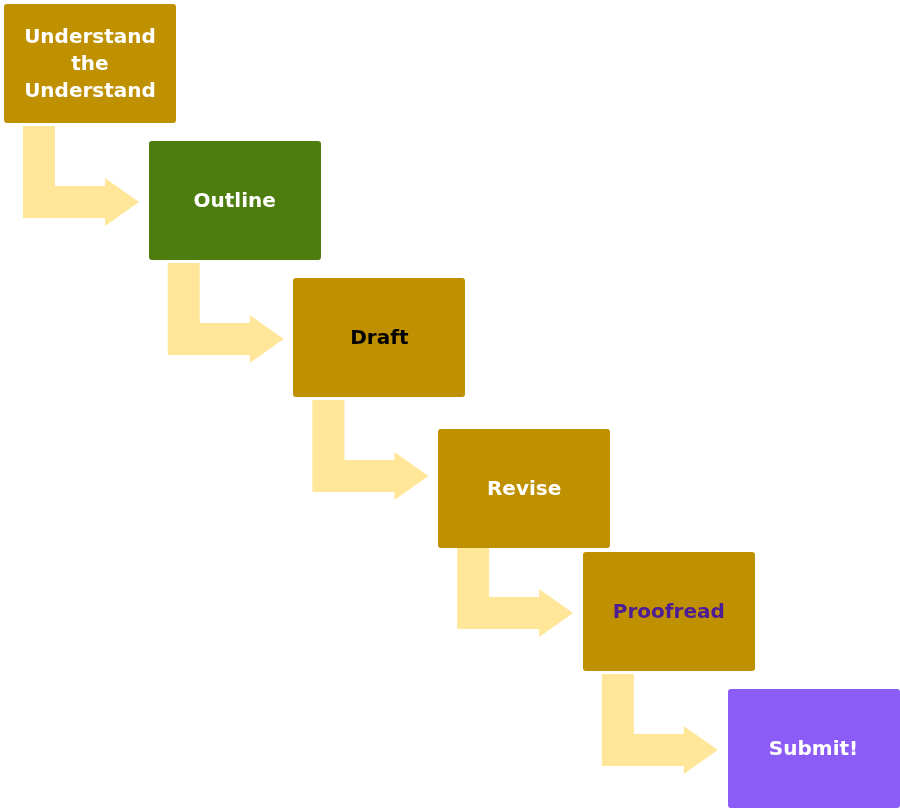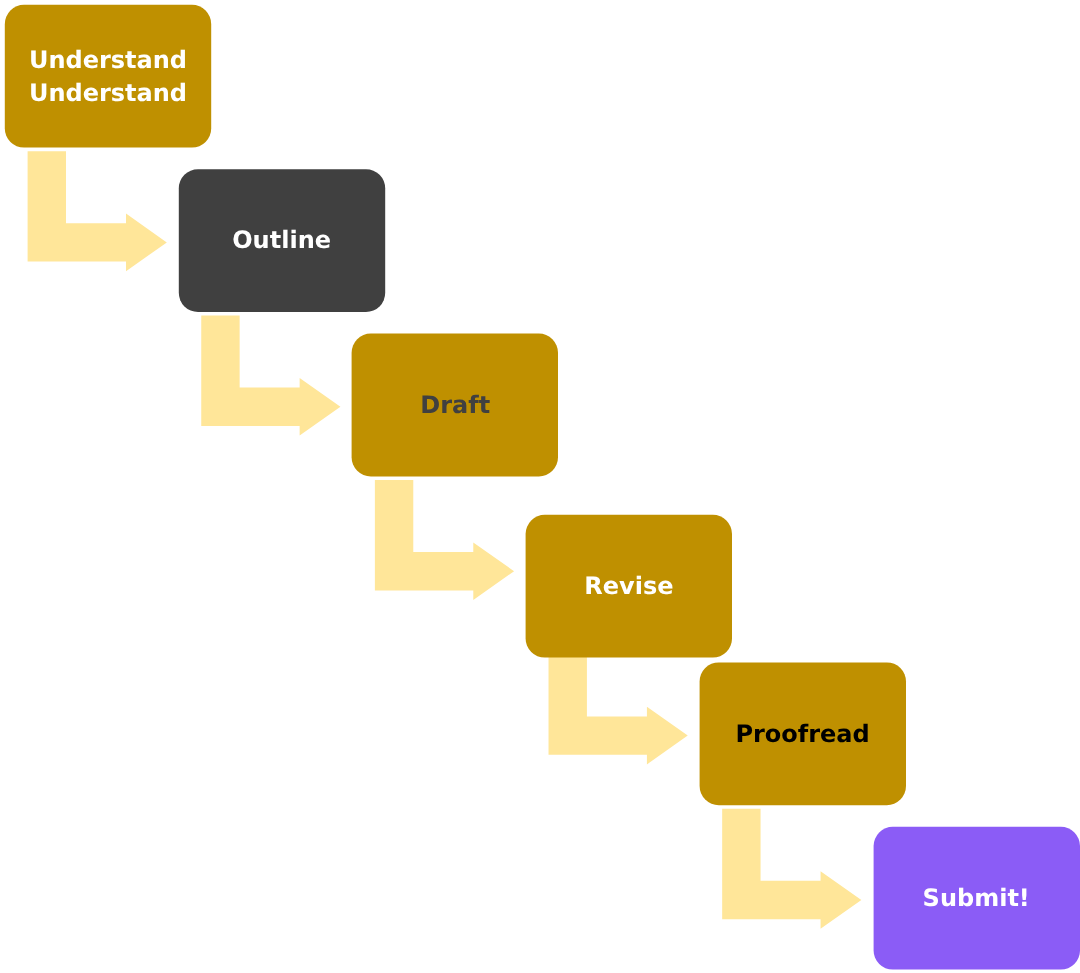--- a/index.html
+++ b/index.html
@@ -1,48 +1,49 @@
 <!DOCTYPE html>
 <html><head>
 <meta charset="utf-8">
 <style>
   html, body { margin: 0; padding: 0; background: #ffffff; }
   body { width: 900px; height: 811px; position: relative; overflow: hidden;
          font-family: "DejaVu Sans", sans-serif; }
   #diagram { position: absolute; left: 0; top: 0; }
-  .box { position: absolute; width: 172px; height: 119px; border-radius: 16px;
+  .box { position: absolute; width: 172px; height: 119px; border-radius: 3px;
          display: flex; align-items: center; justify-content: center; text-align: center;
          color: #ffffff; font-weight: bold; font-size: 20px; line-height: 27px; }
   .box span { display: block; }
 </style>
 </head>
 <body>
 
 <svg id="diagram" width="900" height="811">
     <polygon points="23,126 55,126 55,186 105,186 105,178 139,202 105,226 105,218 23,218" fill="#FFE699"></polygon>
     <polygon points="167.7,263 199.7,263 199.7,323 249.7,323 249.7,315 283.7,339 249.7,363 249.7,355 167.7,355" fill="#FFE699"></polygon>
     <polygon points="312.4,400 344.4,400 344.4,460 394.4,460 394.4,452 428.4,476 394.4,500 394.4,492 312.4,492" fill="#FFE699"></polygon>
     <polygon points="457.09999999999997,537 489.09999999999997,537 489.09999999999997,597 539.0999999999999,597 539.0999999999999,589 573.0999999999999,613 539.0999999999999,637 539.0999999999999,629 457.09999999999997,629" fill="#FFE699"></polygon>
     <polygon points="601.8,674 633.8,674 633.8,734 683.8,734 683.8,726 717.8,750 683.8,774 683.8,766 601.8,766" fill="#FFE699"></polygon>
   </svg>
 <div id="boxes">
     <div class="box" style="left: 4px; top: 4px; background: rgb(191, 144, 0); color: rgb(255, 255, 255);">
       <div>
         <span>Understand</span>
+        <span>the</span>
         <span>Understand</span>
       </div>
     </div>
-    <div class="box" style="left: 148.7px; top: 141px; background: #404040; color: rgb(255, 255, 255); text-align: right;">
+    <div class="box" style="left: 148.7px; top: 141px; background: #4d7c0f; color: rgb(255, 255, 255); text-align: right;">
       <div>Outline</div>
     </div>
-    <div class="box" style="left: 293.4px; top: 278px; background: rgb(191, 144, 0); color: #404040;">
+    <div class="box" style="left: 293.4px; top: 278px; background: rgb(191, 144, 0); color: #000000;">
       <div>Draft</div>
     </div>
     <div class="box" style="left: 438.1px; top: 415px; background: rgb(191, 144, 0); color: rgb(255, 255, 255); margin-top: 14px;">
       <div>Revise</div>
     </div>
-    <div class="box" style="left: 582.8px; top: 552px; background: rgb(191, 144, 0); color: #000000;">
+    <div class="box" style="left: 582.8px; top: 552px; background: rgb(191, 144, 0); color: #4c1d95;">
       <div>Proofread</div>
     </div>
     <div class="box" style="left: 727.5px; top: 689px; background: #8b5cf6; color: rgb(255, 255, 255);">
       <div>Submit!</div>
     </div>
   </div>
 
 </body></html>

